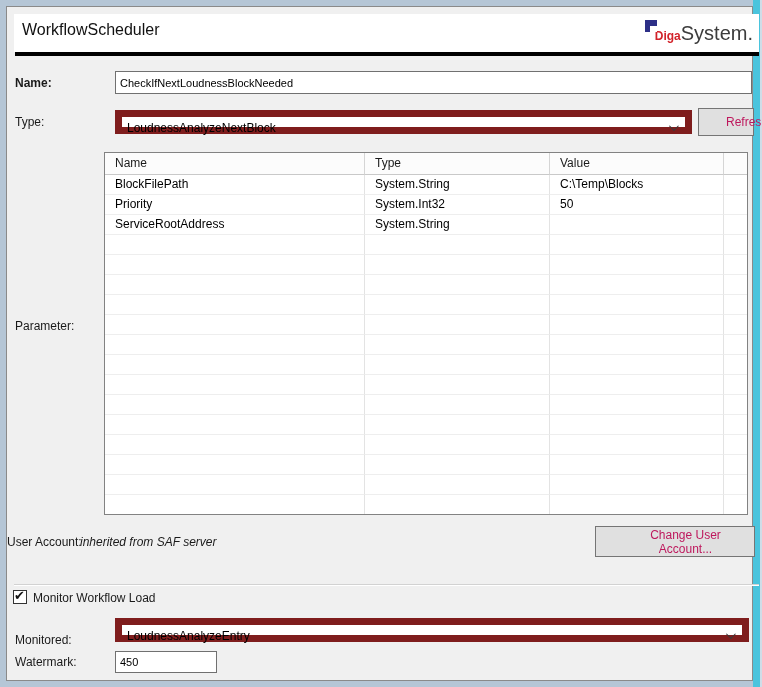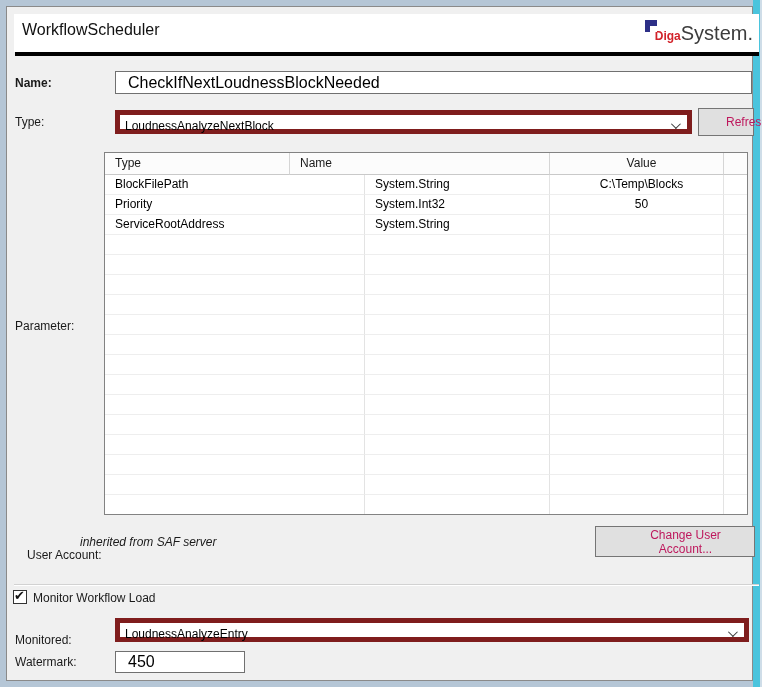--- a/index.html
+++ b/index.html
@@ -14,34 +14,34 @@
   .title{position:absolute;left:8px;top:7px;font-size:16px;font-weight:normal;color:#111;letter-spacing:0px;}
   .logo{position:absolute;right:6px;top:8px;white-space:nowrap;}
   .logo-mark{display:inline-block;width:12px;height:12px;background:#2d2f87;position:relative;vertical-align:top;margin-right:-2px;margin-top:-2px;}
   .logo-mark::after{content:"";position:absolute;right:0;bottom:0;width:7px;height:6px;background:#ffffff;}
   .logo-diga{font-size:12px;font-weight:bold;color:#d2232a;}
   .logo-system{font-size:20px;font-weight:normal;color:#3c3c3c;}
   .rule{position:absolute;left:8px;top:45px;width:744px;height:4px;background:#000;}
   
   .lbl{position:absolute;font-size:12px;color:#1a1a1a;}
   
-  .txt{position:absolute;border:1px solid #707070;background:#fff;font-size:16px;color:#000;padding:0 12px;outline:none;}
-  .combo{position:absolute;border:5px solid #7f1d1d;background:#fff;font-size:12px;color:#000;}
+  .txt{position:absolute;border:1px solid #707070;background:#fff;font-size:11px;color:#000;padding:0 4px;outline:none;}
+  .combo{position:absolute;border:7px solid #7f1d1d;background:#fff;font-size:12px;color:#000;}
   .combo .val{position:absolute;left:5px;top:4px;}
   .combo .arrow{position:absolute;right:9px;top:7px;width:7px;height:7px;border-right:1.5px solid #3a3a3a;border-bottom:1.5px solid #3a3a3a;transform:rotate(45deg) translateY(-2px);}
   .btn{position:absolute;border:1px solid #757575;background:#e0e0e0;font-size:12px;color:#be185d;text-align:center;cursor:default;padding-left:27px;}
   
   .ptable{position:absolute;left:104px;top:152px;width:644px;height:363px;border:1px solid #828282;background:#fff;overflow:hidden;}
   .thead{display:flex;height:22px;background:#fcfcfc;}
   .thead .tcell{border-right:1px solid #d5d5d5;border-bottom:1px solid #c9c9c9;font-size:12px;color:#1a1a1a;padding:3px 0 0 10px;}
   .trow{display:flex;height:20px;}
   .trow .tcell{border-right:1px solid #e3e3e3;border-bottom:1px solid #eeeeee;font-size:12px;color:#000;padding:2px 0 0 10px;overflow:hidden;white-space:nowrap;}
   .c-name{width:260px;}
   .c-type{width:185px;}
-  .c-value{width:174px;text-align:center;}
+  .c-value{width:174px;}
   .c-end{flex:1;border-right:none !important;}
   
   .italic-val{font-style:italic;text-align:right;}
   
   .sep{position:absolute;left:7px;top:577px;width:745px;height:2px;border-top:1px solid #d2d2d2;border-bottom:1px solid #ffffff;}
   
   .cb{position:absolute;left:12px;top:590px;width:14px;height:14px;border:1px solid #333;background:#fff;}
   .cb .mark{position:absolute;left:0px;top:-2px;font-size:13px;color:#111;line-height:14px;}
 </style>
 </head>
@@ -68,22 +68,22 @@
     <div class="combo" style="left:108px;top:103px;width:577px;height:24px;">
       <span class="val">LoudnessAnalyzeNextBlock</span>
       <span class="arrow"></span>
     </div>
     <button class="btn" style="left:691px;top:101px;width:56px;height:28px;">Refresh</button>
 
     <div class="lbl" style="left:8px;top:312px;">Parameter:</div>
 
     <div class="ptable" style="left:97px;top:145px;">
       <div class="thead">
+        <div class="tcell c-name">Name</div>
         <div class="tcell c-type">Type</div>
-        <div class="tcell c-name">Name</div>
         <div class="tcell c-value">Value</div>
         <div class="tcell c-end"></div>
       </div>
       <div>
           <div class="trow">
             <div class="tcell c-name">BlockFilePath</div>
             <div class="tcell c-type">System.String</div>
             <div class="tcell c-value">C:\Temp\Blocks</div>
             <div class="tcell c-end"></div>
           </div>
@@ -179,34 +179,34 @@
           </div>
           <div class="trow">
             <div class="tcell c-name"></div>
             <div class="tcell c-type"></div>
             <div class="tcell c-value"></div>
             <div class="tcell c-end"></div>
           </div>
         </div>
     </div>
 
-    <div class="lbl" style="left:20px;top:528px;margin-top:13px;">User Account:</div>
+    <div class="lbl" style="left:0;top:528px;">User Account:</div>
     <div class="lbl italic-val" style="left:73px;top:528px;">inherited from SAF server</div>
     <button class="btn" style="left:588px;top:519px;width:160px;height:31px;">Change User Account...</button>
 
     <div class="sep"></div>
 
     <div class="cb" style="left:6px;top:583px;">
       <span class="mark">✔</span>
     </div>
     <div class="lbl" style="left:26px;top:584px;">Monitor Workflow Load</div>
 
     <div class="lbl" style="left:8px;top:616px;margin-top:10px;">Monitored:</div>
     <div class="combo" style="left:108px;top:611px;width:634px;height:24px;">
       <span class="val">LoudnessAnalyzeEntry</span>
       <span class="arrow"></span>
     </div>
 
     <div class="lbl" style="left:8px;top:648px;">Watermark:</div>
-    <input class="txt" style="left: 108px; top: 644px; width: 130px; height: 22px;" value="450">
+    <input class="txt" style="left: 108px; top: 644px; width: 102px; height: 22px;" value="450">
 
   </div>
 </div>
 
 </body></html>

